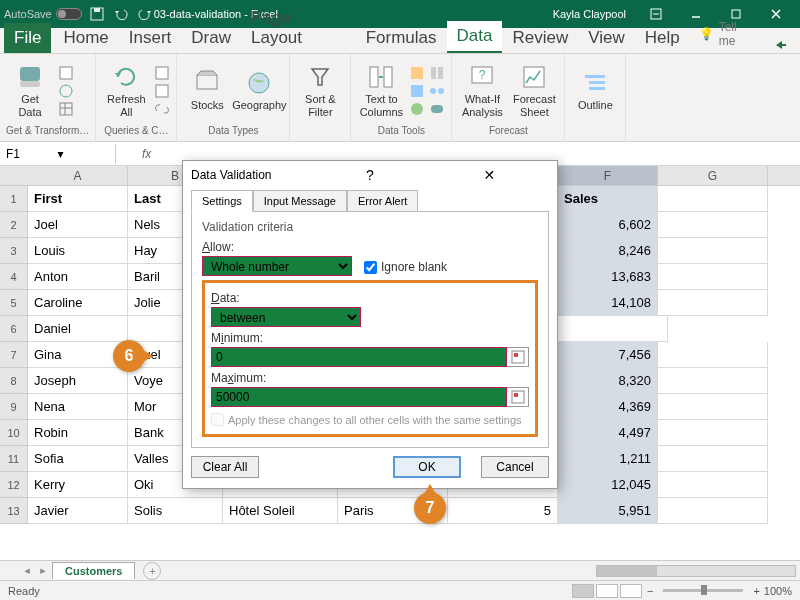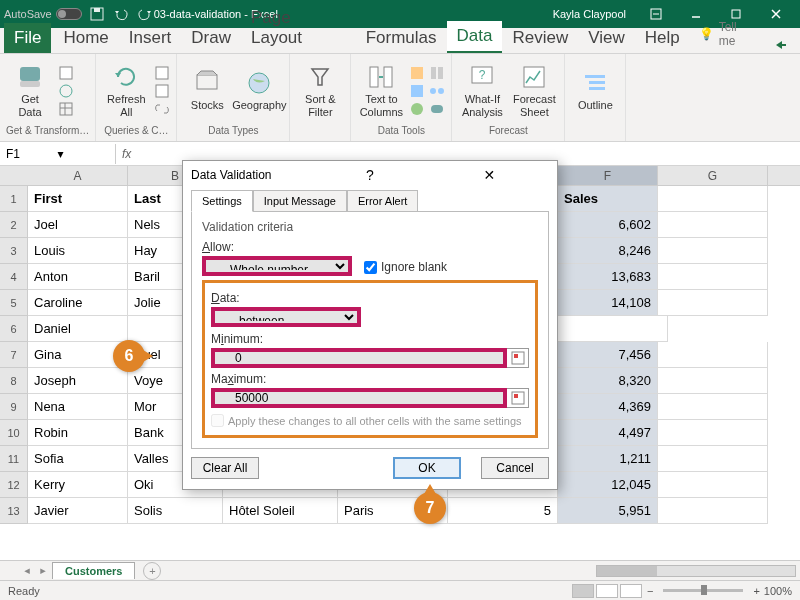--- a/index.html
+++ b/index.html
@@ -34,21 +34,21 @@
 .bigbtn { display:flex; flex-direction:column; align-items:center; justify-content:center; width:48px; font-size:11px; text-align:center; line-height:1.1; gap:2px; color:#333;}
 .bigbtn .ico { width:28px; height:28px; }
 .smallstack { display:flex; flex-direction:column; gap:2px; }
 .smallitem { display:flex; align-items:center; gap:3px; font-size:11px; color:#333;}
 .smicon{ width:16px; height:16px; display:inline-block;}
 
 
 .fxbar { height: 24px; border-bottom: 1px solid #d4d4d4; display:flex; align-items:center; background:#fff;}
 .namebox { width:116px; border-right:1px solid #ccc; padding:3px 6px; font-size:12px; display:flex; align-items:center;}
 .namebox span { flex:1; }
-.fxarea { flex:1; display:flex; align-items:center; padding:0 6px; gap:6px; color:#888;}
+.fxarea { flex:1; display:flex; align-items:center; padding:0 6px; gap:6px; color:#888;margin-left:20px;}
 .fxsym{ font-style:italic; color:#666; }
 
 
 .sheet-wrap { position: absolute; top: 166px; left:0; right:0; bottom: 40px; background:#fff; }
 .colheads { display:flex; height:20px; background:#e6e6e6; border-bottom:1px solid #ccc; padding-left:28px; }
 .colheads div { border-right:1px solid #ccc; text-align:center; font-size:12px; color:#555; display:flex; align-items:center; justify-content:center;}
 .rows { }
 .row { display:flex; height:26px; }
 .rowhead { width:28px; background:#e6e6e6; border-right:1px solid #ccc; border-bottom:1px solid #ccc; display:flex; align-items:center; justify-content:center; font-size:11px; color:#555;}
 .cell { border-right:1px solid #d9d9d9; border-bottom:1px solid #d9d9d9; padding:3px 6px; font-size:13px; display:flex; align-items:center; overflow:hidden; white-space:nowrap;}
@@ -80,21 +80,21 @@
 .dialog .dtitle { padding:6px 8px; display:flex; align-items:center;}
 .dialog .dtitle span{flex:1;}
 .dialog .dtitle .dx{ width:18px; text-align:center; font-size:14px;}
 .dialog .dtabs { display:flex; padding:0 8px;}
 .dialog .dtab { padding:4px 10px; border:1px solid #bbb; background:#f3f2f1; font-size:11px; position:relative; top:1px;}
 .dialog .dtab.active{ background:#fff; border-bottom-color:#fff;}
 .dialog .dbody { border:1px solid #bbb; margin:0 8px 8px; padding:8px 10px 10px; background:#fff;}
 .dialog .section-title{ color:#555; margin-bottom:6px;}
 .dialog label{ display:block; margin:4px 0 2px; color:#333;}
 .dialog label u{text-decoration:underline;}
-.dialog select, .dialog input[type=text]{ font-size:12px; padding:2px 20px; border:4px solid #be185d; background:#e5e5e5;}
+.dialog select, .dialog input[type=text]{ font-size:12px; padding:2px 4px; border:1px solid #be185d; background:#15803d;}
 .dialog select{ width:150px; height:20px;}
 .dialog .row-allow{ display:flex; align-items:center; gap:12px;}
 .dialog .row-allow .chk{ display:flex; align-items:center; gap:4px;justify-content:flex-end;}
 .dialog .chk input{ width:13px; height:13px;}
 .dialog .orange-box{ border:3px solid #e08427; padding:4px 6px 8px; margin-top:4px;}
 .dialog .refinput{ display:flex;}
 .dialog .refinput input{ flex:1; height:20px;}
 .dialog .refinput .refbtn{ width:22px; height:20px; border:1px solid #999; border-left:none; display:flex; align-items:center; justify-content:center; font-size:10px; color:#5a7;}
 .dialog .grayed{ color:#999; display:flex; align-items:center; gap:4px; margin-top:6px; font-size:11px;}
 .dialog .grayed input{opacity:.5;}

